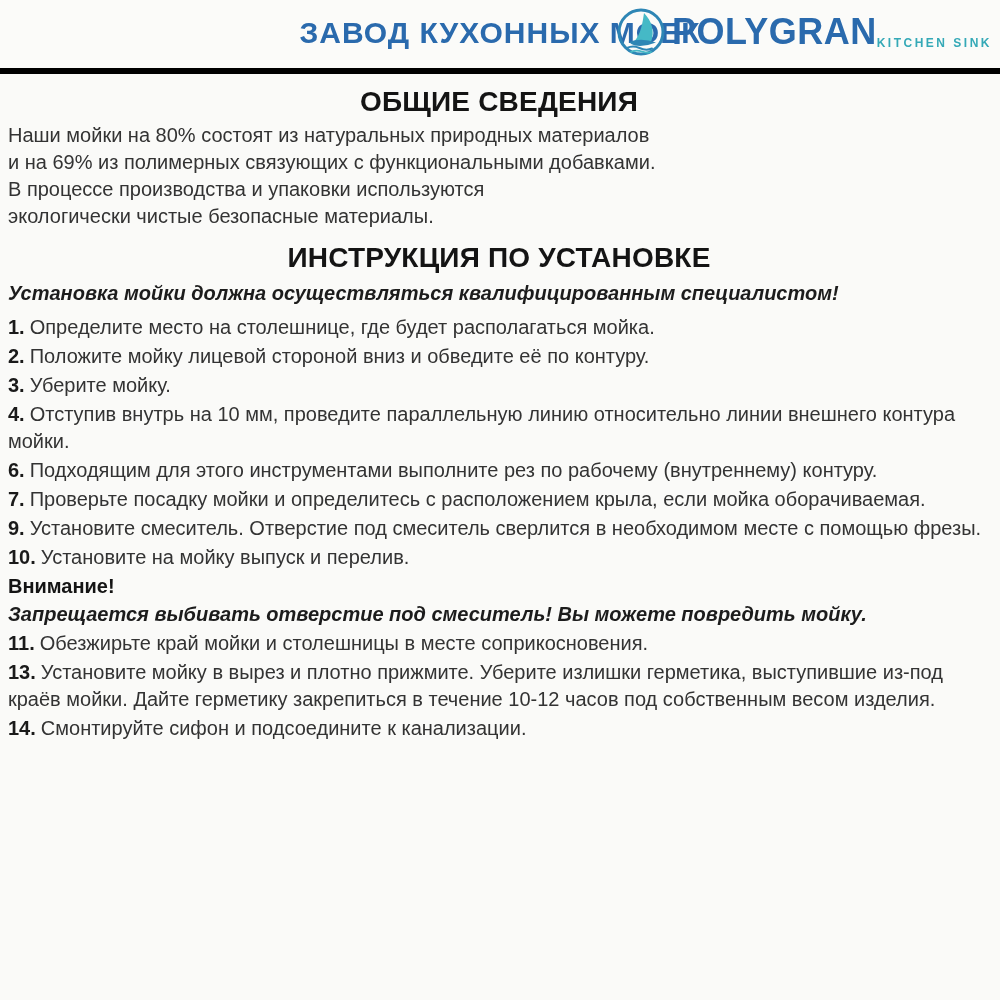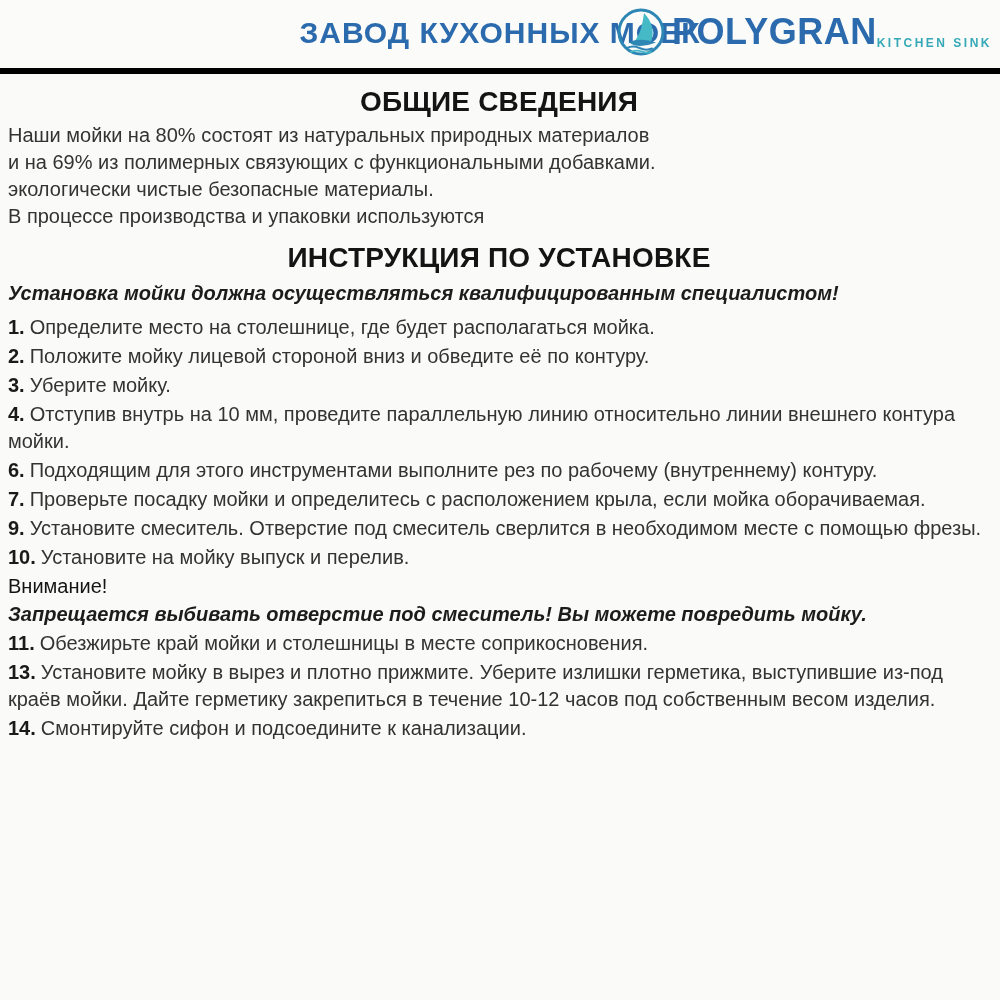--- a/index.html
+++ b/index.html
@@ -84,21 +84,21 @@
     color: #1a1a1a;
     margin-right: 5px;
   }
   .step-text { color: #333333; }
   .step-text.emph {
     font-weight: bold;
     font-style: italic;
     color: #1c1c1c;
   }
   .attention-title {
-    font-weight: normal;
+    font-weight: bold;
     color: #141414;
     margin: 1px 0;
   }
   .attention-text {
     font-weight: bold;
     font-style: italic;
     color: #1c1c1c;
     margin: 0 0 2px 0;
   }
 </style>
@@ -121,22 +121,22 @@
     </div>
   </div>
 </header>
 
 <main class="main">
 
   <h2 class="section-heading">ОБЩИЕ СВЕДЕНИЯ</h2>
   <div>
     <div class="para-line">Наши мойки на 80% состоят из натуральных природных материалов</div>
     <div class="para-line">и на 69% из полимерных связующих с функциональными добавками.</div>
+    <div class="para-line">В процессе производства и упаковки используются</div>
     <div class="para-line">экологически чистые безопасные материалы.</div>
-    <div class="para-line">В процессе производства и упаковки используются</div>
   </div>
 
   <h2 class="section-heading">ИНСТРУКЦИЯ ПО УСТАНОВКЕ</h2>
   <div class="warning-block">
     <div class="para-line">Установка мойки должна осуществляться квалифицированным специалистом!</div>
   </div>
 
   <div>
     <p class="step"><span class="step-num">1.</span><span class="step-text">Определите место на столешнице, где будет располагаться мойка.</span></p>
     <p class="step"><span class="step-num">2.</span><span class="step-text">Положите мойку лицевой стороной вниз и обведите её по контуру.</span></p>

